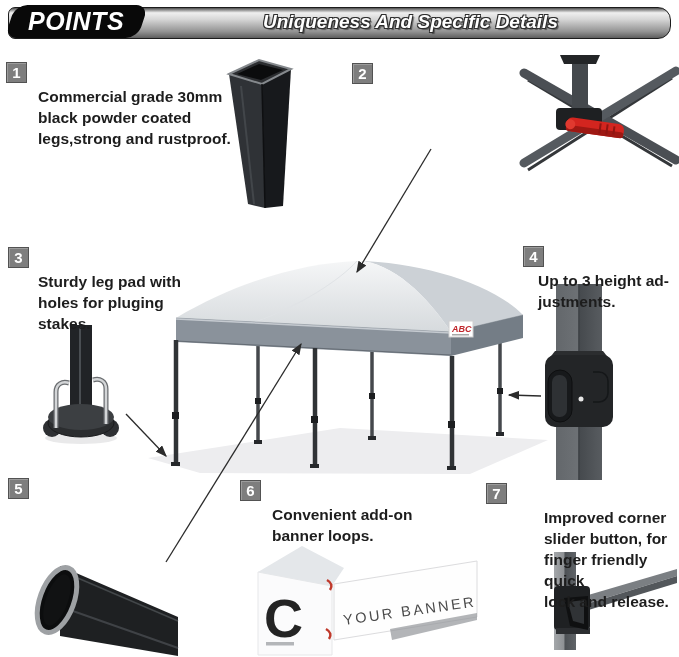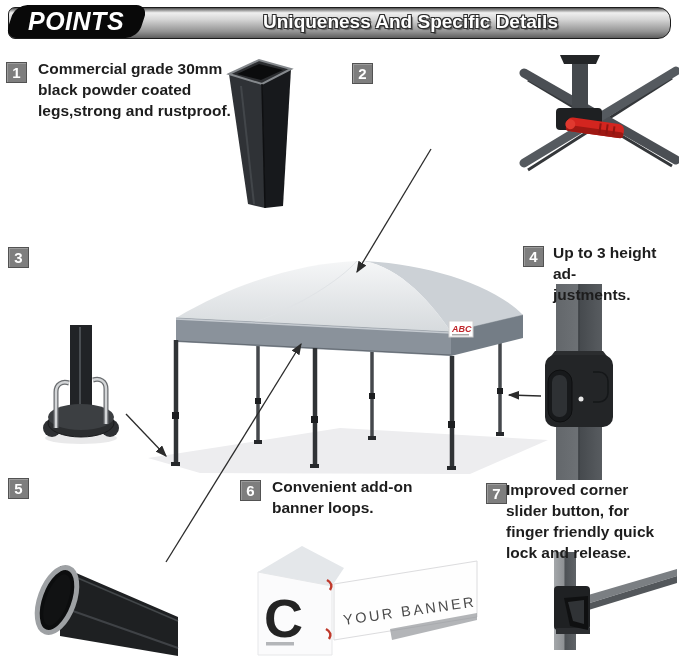--- a/index.html
+++ b/index.html
@@ -8,28 +8,28 @@
   
   .hdr-bar{position:absolute;left:8px;top:7px;width:661px;height:30px;
     border:1px solid #1c1c1c;border-radius:7px 13px 13px 7px;
     background:linear-gradient(180deg,#4f4f4f 0%,#efefef 16%,#d6d6d6 38%,#b8b8b8 56%,#949494 78%,#5e5e5e 100%);}
   .hdr-tab{position:absolute;left:10px;top:5px;width:133px;height:33px;background:#090909;
     border-radius:12px;transform:skewX(-18deg);transform-origin:center;
     display:flex;align-items:center;justify-content:center;}
   .hdr-tab span{transform:skewX(18deg);font-style:italic;font-weight:700;font-size:25px;
     color:#fff;letter-spacing:.5px;}
   .hdr-title{position:absolute;left:158px;top:11px;width:505px;text-align:center;
-    font-weight:700;font-size:19px;color:#fff;
+    font-style:italic;font-weight:700;font-size:19px;color:#fff;
     text-shadow:-1px -1px 0 #2e2e2e,1px -1px 0 #2e2e2e,-1px 1px 0 #2e2e2e,1px 1px 0 #2e2e2e,2px 2px 1px rgba(0,0,0,.45);}
   
   .badge{position:absolute;width:21px;height:21px;background:#7e7e7e;border:1px solid #525252;
     box-sizing:border-box;box-shadow:inset 1px 1px 0 #9c9c9c;color:#fff;font-weight:700;font-size:15px;
     display:flex;align-items:center;justify-content:center;}
   .ftext{position:absolute;font-size:15.5px;line-height:21px;font-weight:700;
-    white-space:pre-line;color:#1d1d1d;}
+    white-space:pre-line;color:#1d1d1d;margin-top:28px;}
   .art{position:absolute;left:0;top:0;z-index:0;}
   .txt-layer{position:absolute;left:0;top:0;width:679px;height:657px;z-index:2;}
 </style>
 </head>
 <body>
 
 <div class="page">
 
   <svg class="art" width="679" height="657" viewBox="0 0 679 657">
     <defs>
@@ -198,31 +198,34 @@
 
   <div class="txt-layer">
     <div class="badge" style="left:6px;top:62px">1</div>
     <div class="ftext" style="left:38px;top:58px">Commercial grade 30mm
 black powder coated
 legs,strong and rustproof.</div>
 
     <div class="badge" style="left:352px;top:63px">2</div>
 
     <div class="badge" style="left:8px;top:247px">3</div>
+    <div class="ftext" style="left:38px;top:243px">Sturdy leg pad with
+holes for pluging
+stakes.</div>
 
     <div class="badge" style="left:523px;top:246px">4</div>
-    <div class="ftext" style="left:553px;top:242px">Up to 3 height ad-
+    <div class="ftext" style="left:538px;top:242px">Up to 3 height ad-
 justments.</div>
 
     <div class="badge" style="left:8px;top:478px">5</div>
 
     <div class="badge" style="left:240px;top:480px">6</div>
     <div class="ftext" style="left:272px;top:476px">Convenient add-on
 banner loops.</div>
 
     <div class="badge" style="left:486px;top:483px">7</div>
-    <div class="ftext" style="left:506px;top:479px">Improved corner
+    <div class="ftext" style="left:544px;top:479px">Improved corner
 slider button, for
 finger friendly quick
 lock and release.</div>
   </div>
 
 </div>
 
 </body></html>

